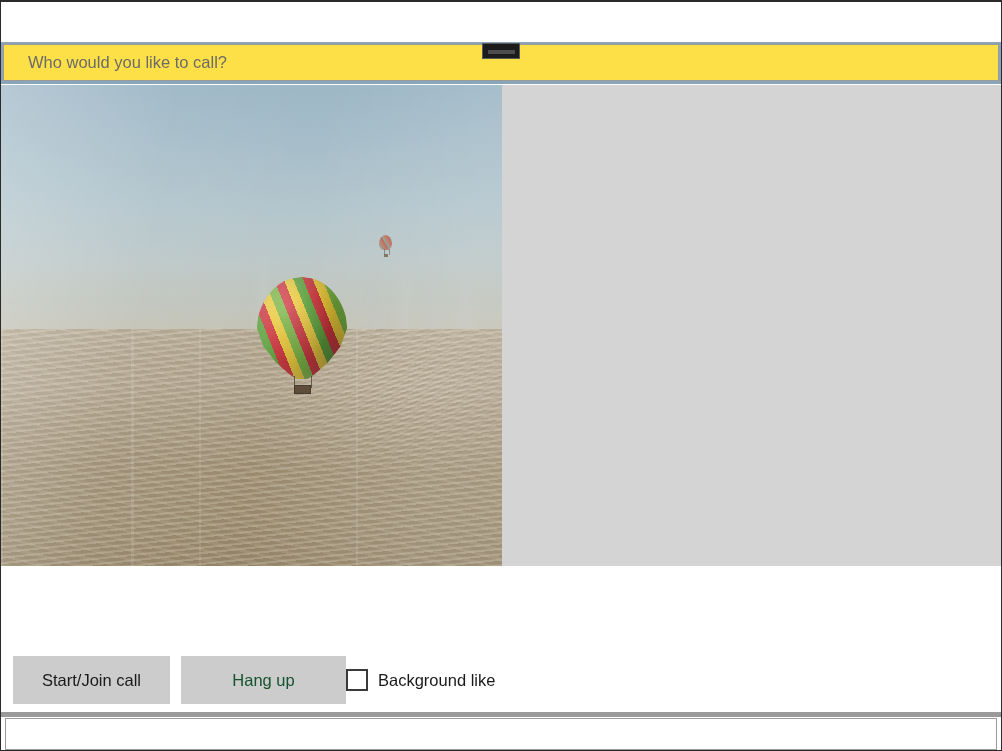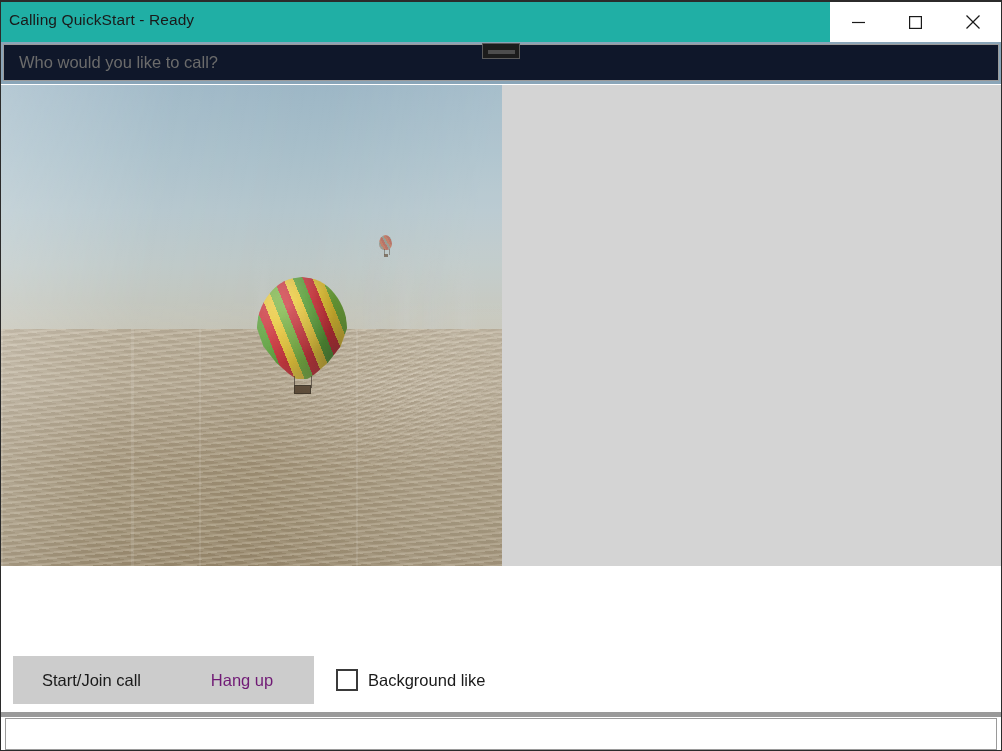--- a/index.html
+++ b/index.html
@@ -77,26 +77,26 @@
     width: 1000px;
     height: 42px;
     background: #8aa5b8;
   }
   .callee-input {
     position: absolute;
     left: 2px;
     top: 2px;
     width: 996px;
     height: 37px;
-    background: #0f172a;
+    background: #fde047;
     border: 1px solid #9a9a9a;
     box-sizing: border-box;
     display: flex;
     align-items: center;
-    padding-left: 15px;
+    padding-left: 24px;
     font-size: 16.5px;
     color: #6b6b6b;
     font-family: "Liberation Sans", sans-serif;
   }
   .callee-input::placeholder { color: #6b6b6b; }
 
   .mini-badge {
     position: absolute;
     left: 481px;
     top: 41px;
@@ -386,22 +386,22 @@
     background: #cccccc;
     border: none;
     font-size: 16.5px;
     font-family: "Liberation Sans", sans-serif;
     color: #1a1a1a;
     display: flex;
     align-items: center;
     justify-content: center;
     padding: 0;
   }
-  .btn-start { width: 157px; margin-right: 0; }
-  .btn-hang  { width: 144px; color: #701a75; margin-right: 22px; }
+  .btn-start { width: 157px; margin-right: 11px; }
+  .btn-hang  { width: 165px; color: #14532d; }
 
   .chk-wrap {
     display: flex;
     align-items: center;
     height: 48px;
   }
   .chk-box {
     width: 22px;
     height: 22px;
     box-sizing: border-box;
@@ -437,42 +437,20 @@
     width: 1000px;
     height: 5px;
     background: #9a9a9a;
   }
 </style>
 </head>
 <body>
 
 <div id="app">
 
-  <div class="titlebar">
-    <div class="titlebar-fill"></div>
-    <div class="titlebar-text">Calling QuickStart - Ready</div>
-    <div class="win-btns">
-      <div class="win-btn">
-        <svg width="13" height="13" viewBox="0 0 13 13">
-          <line x1="0" y1="6.5" x2="13" y2="6.5" stroke="#1a1a1a" stroke-width="1.2"></line>
-        </svg>
-      </div>
-      <div class="win-btn">
-        <svg width="13" height="13" viewBox="0 0 13 13">
-          <rect x="0.6" y="0.6" width="11.8" height="11.8" fill="none" stroke="#1a1a1a" stroke-width="1.2"></rect>
-        </svg>
-      </div>
-      <div class="win-btn">
-        <svg width="14" height="14" viewBox="0 0 14 14">
-          <line x1="0.5" y1="0.5" x2="13.5" y2="13.5" stroke="#1a1a1a" stroke-width="1.2"></line>
-          <line x1="13.5" y1="0.5" x2="0.5" y2="13.5" stroke="#1a1a1a" stroke-width="1.2"></line>
-        </svg>
-      </div>
-    </div>
-  </div>
 
   <div class="callee-row">
     <input class="callee-input" type="text" placeholder="Who would you like to call?" style="">
   </div>
 
   <div class="mini-badge">
     <i></i>
   </div>
 
   <div class="stage">

